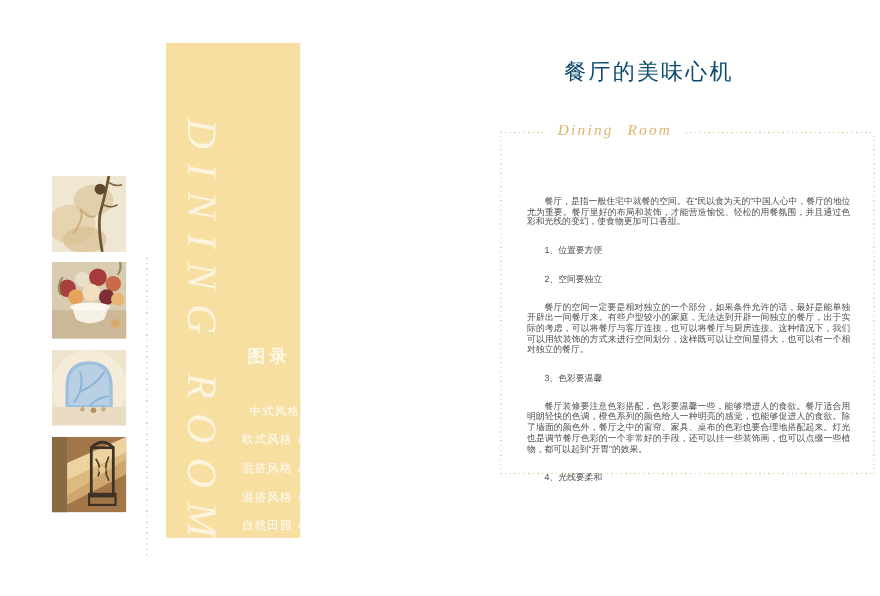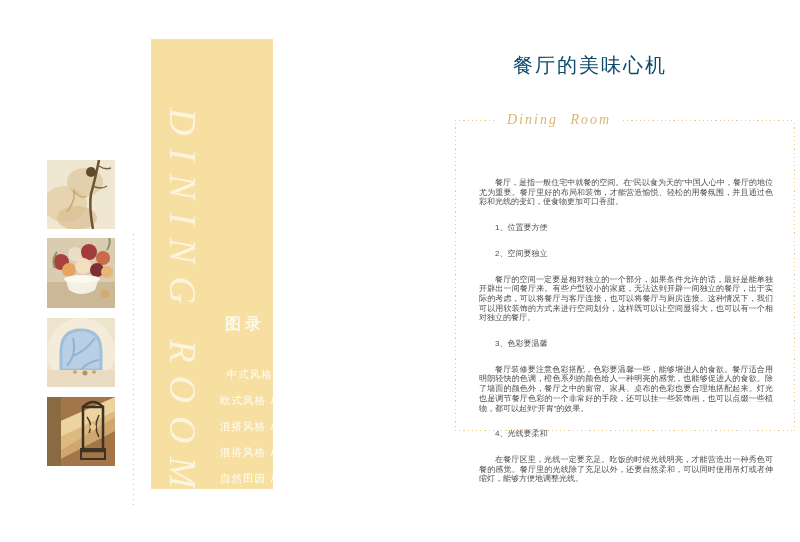--- a/index.html
+++ b/index.html
@@ -134,17 +134,16 @@
     <span class="box-tag">Dining Room</span>
 
     <div class="article">
       <p>餐厅，是指一般住宅中就餐的空间。在“民以食为天的”中国人心中，餐厅的地位尤为重要。餐厅里好的布局和装饰，才能营造愉悦、轻松的用餐氛围，并且通过色彩和光线的变幻，使食物更加可口香甜。</p>
       <p>1、位置要方便</p>
       <p>2、空间要独立</p>
       <p>餐厅的空间一定要是相对独立的一个部分，如果条件允许的话，最好是能单独开辟出一间餐厅来。有些户型较小的家庭，无法达到开辟一间独立的餐厅，出于实际的考虑，可以将餐厅与客厅连接，也可以将餐厅与厨房连接。这种情况下，我们可以用软装饰的方式来进行空间划分，这样既可以让空间显得大，也可以有一个相对独立的餐厅。</p>
       <p>3、色彩要温馨</p>
       <p>餐厅装修要注意色彩搭配，色彩要温馨一些，能够增进人的食欲。餐厅适合用明朗轻快的色调，橙色系列的颜色给人一种明亮的感觉，也能够促进人的食欲。除了墙面的颜色外，餐厅之中的窗帘、家具、桌布的色彩也要合理地搭配起来。灯光也是调节餐厅色彩的一个非常好的手段，还可以挂一些装饰画，也可以点缀一些植物，都可以起到“开胃”的效果。</p>
       <p>4、光线要柔和</p>
-      <p>在餐厅区里，光线一定要充足。吃饭的时候光线明亮，才能营造出一种秀色可餐的感觉。餐厅里的光线除了充足以外，还要自然柔和，可以同时使用吊灯或者伸缩灯，能够方便地调整光线。</p>
     </div>
   </div>
 
 </div>
 
 </body></html>

